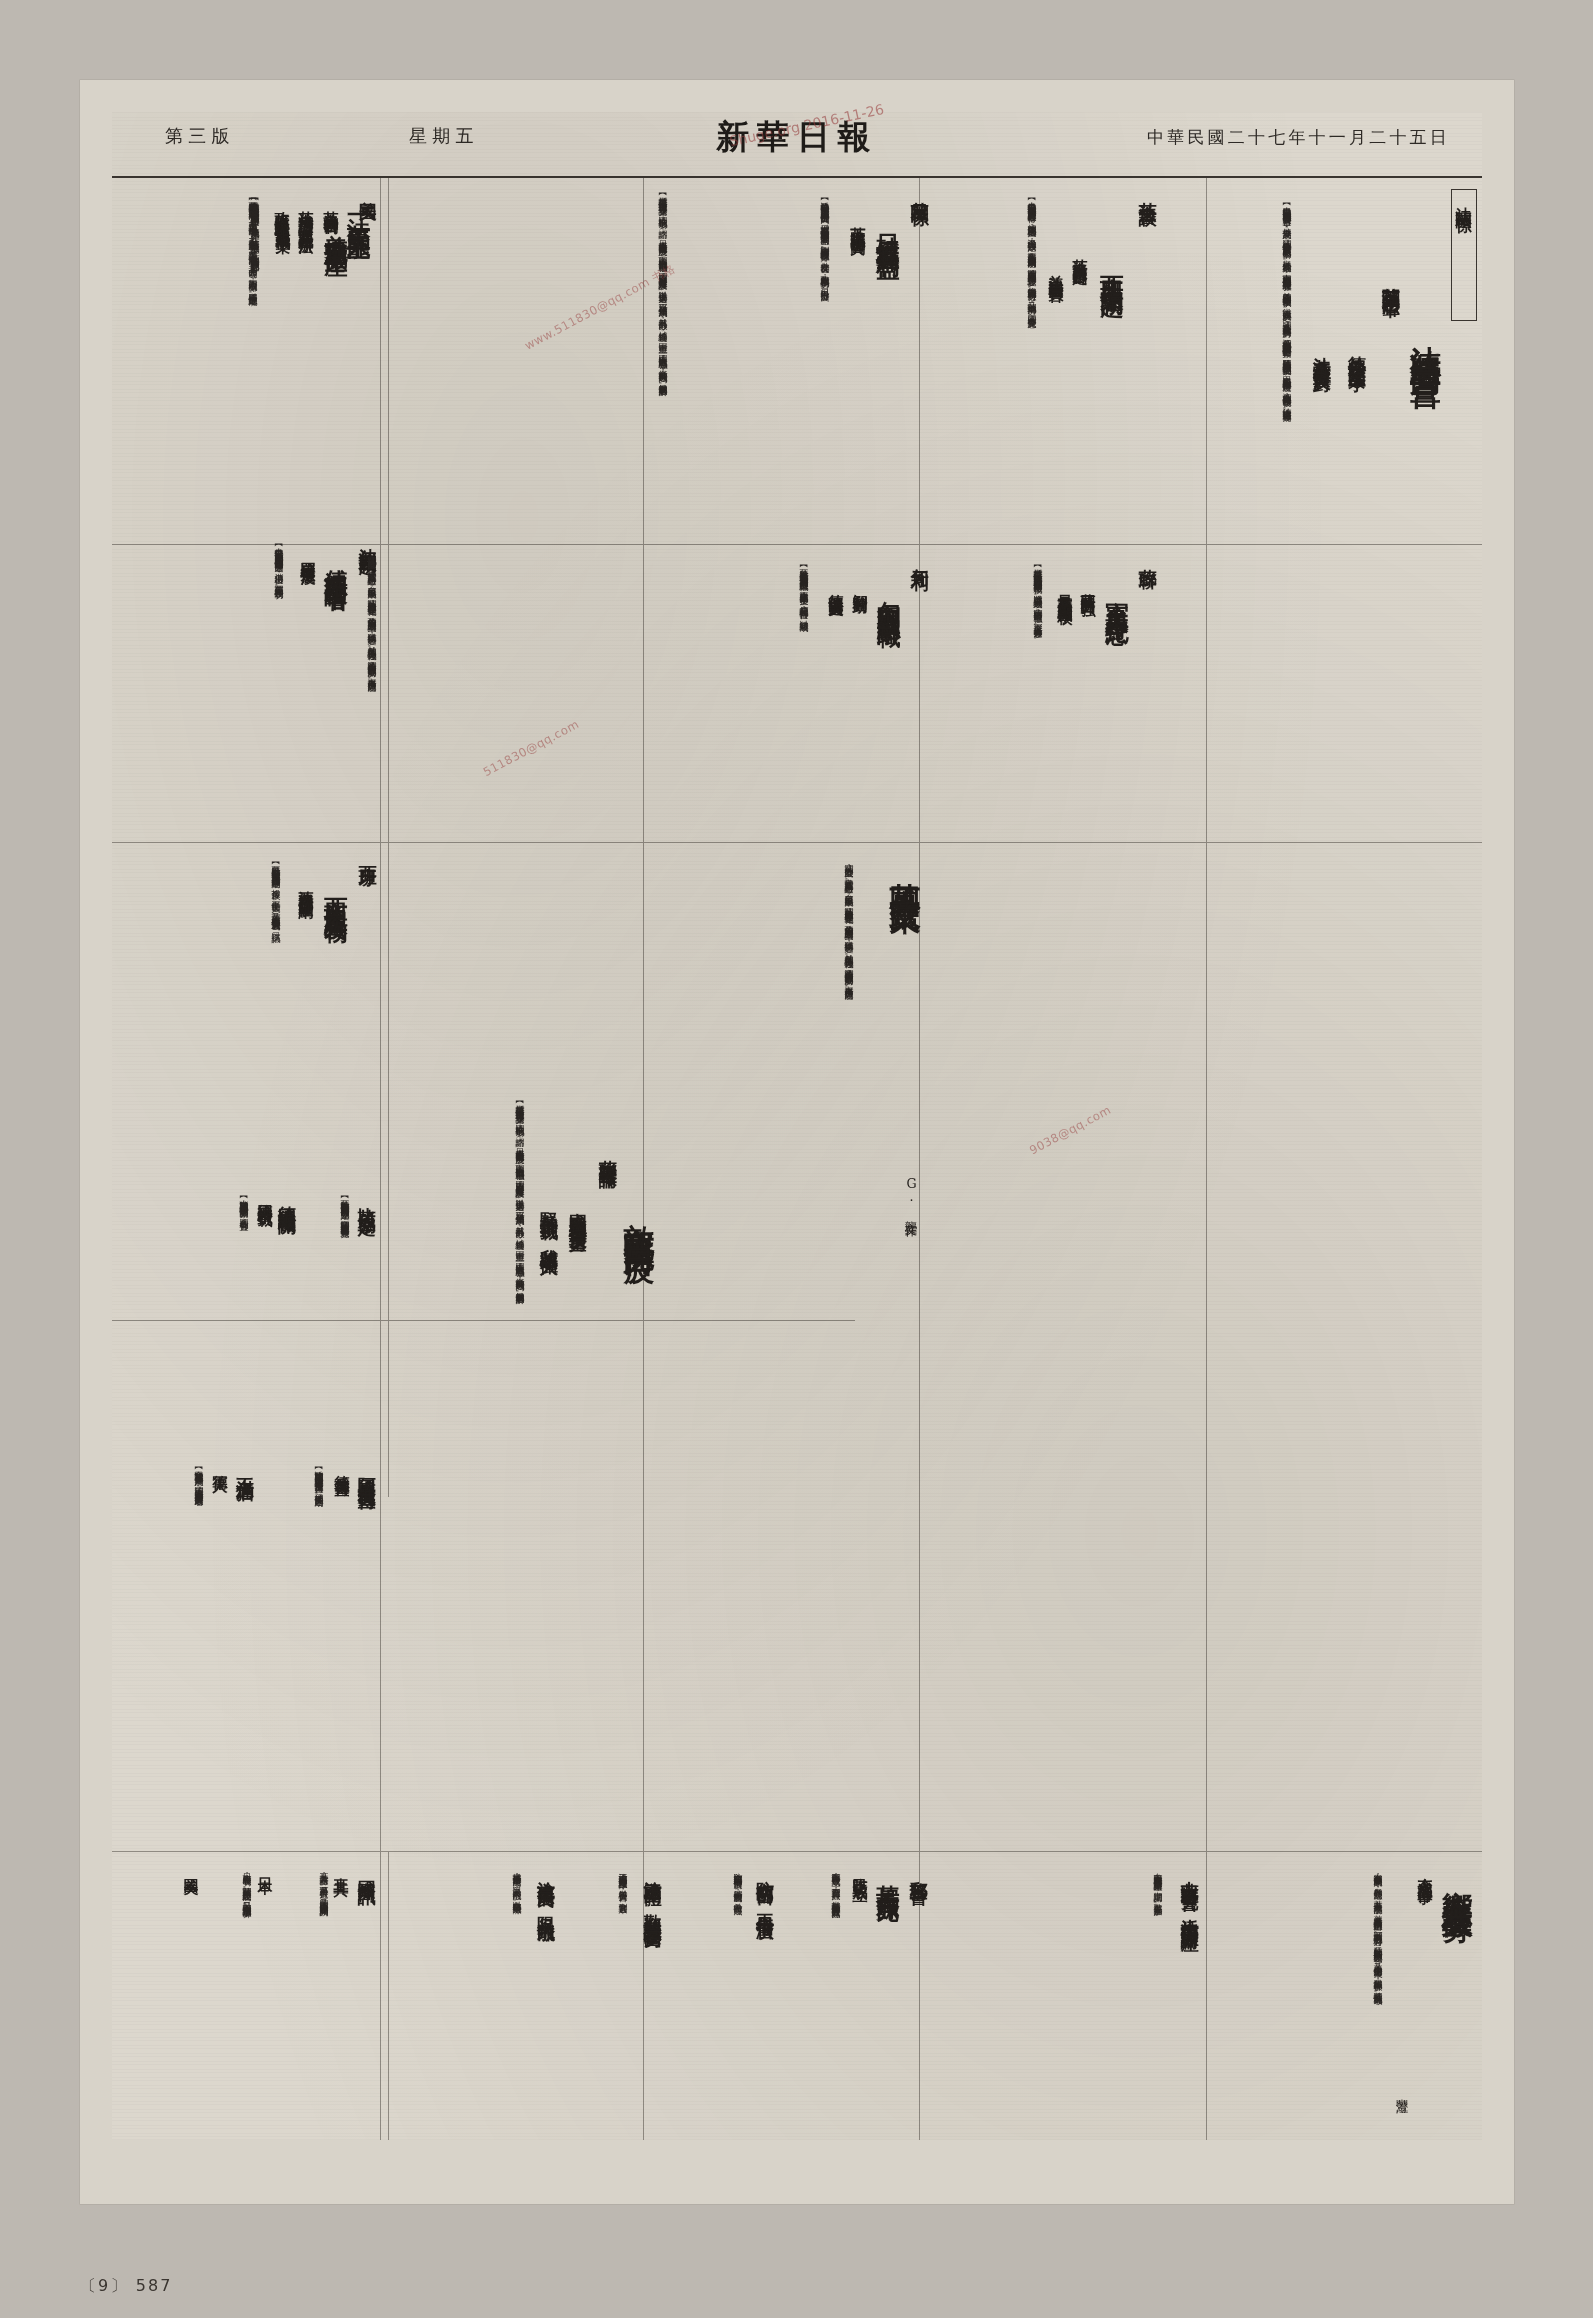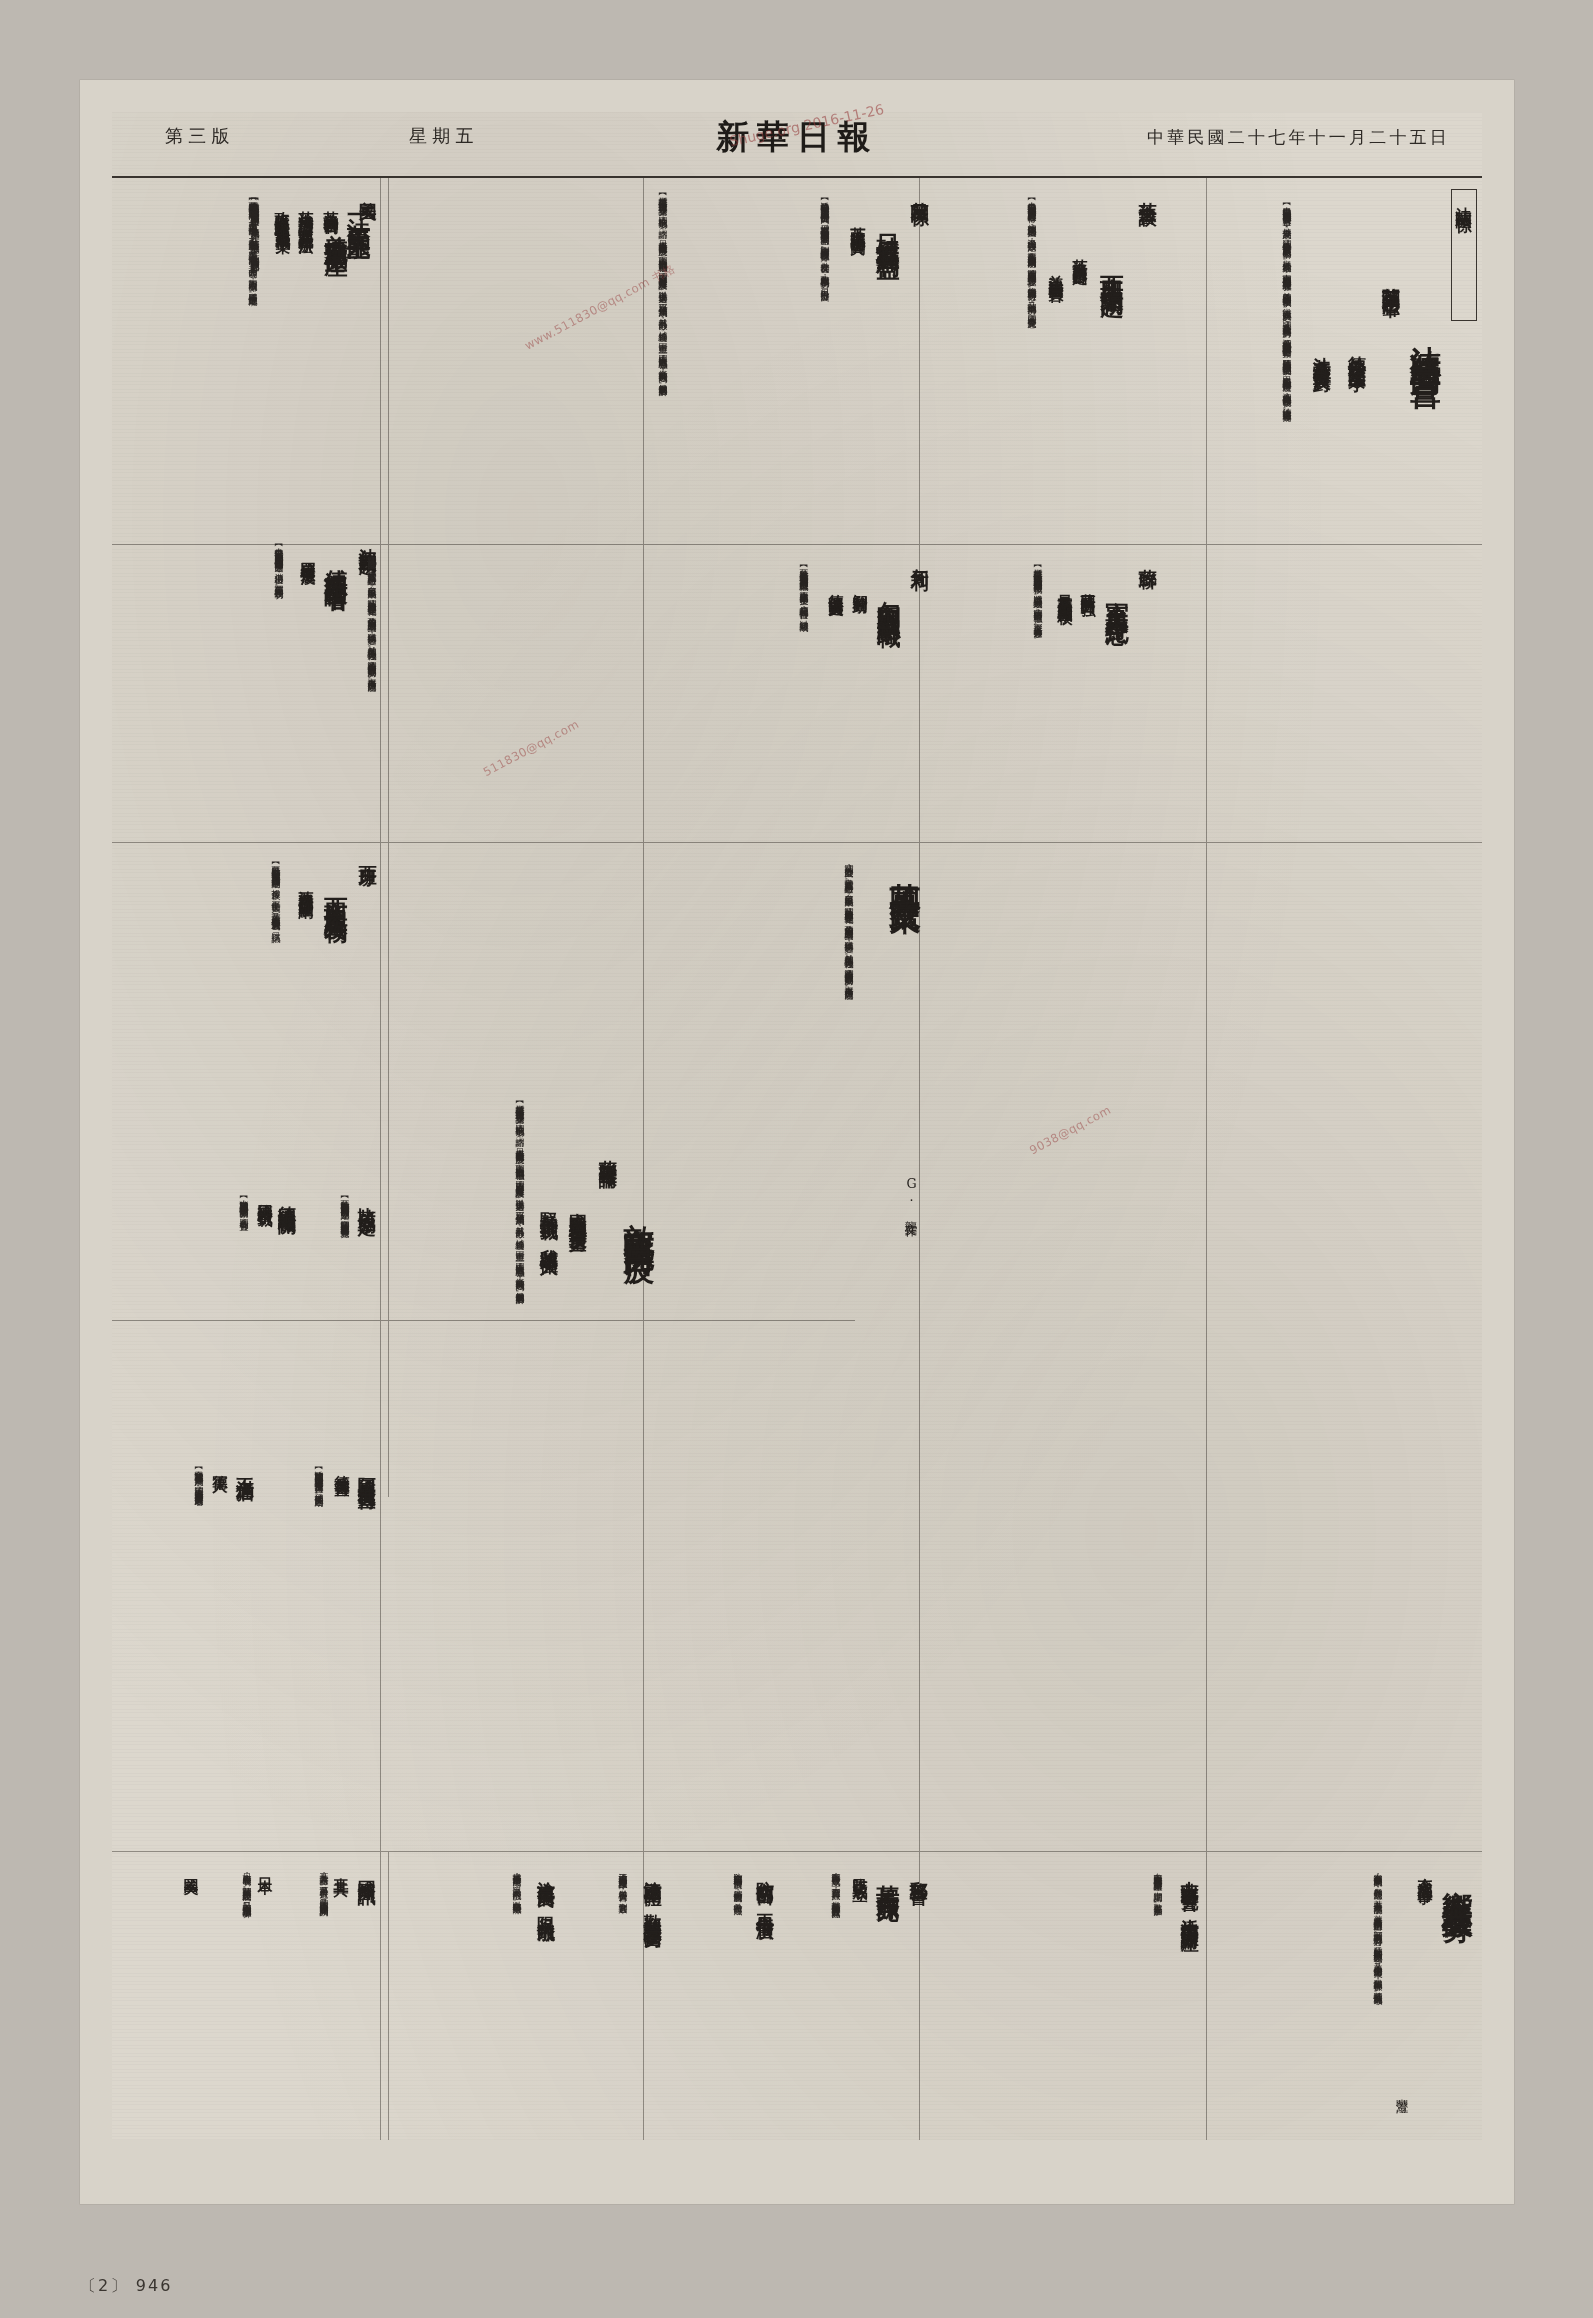--- a/index.html
+++ b/index.html
@@ -262,15 +262,15 @@
 
         <div class="watermark" style="left:404px;top:122px;">www.511830@qq.com 书格</div>
         <div class="watermark" style="left:366px;top:563px;">511830@qq.com</div>
         <div class="watermark" style="left:913px;top:945px;">9038@qq.com</div>
       </div>
 
       <div id="grain"></div>
     </div>
   </div>
 
-  <div class="footer">〔2〕 946</div>
+  <div class="footer">〔9〕 587</div>
 </div>
 
 
 </body></html>

